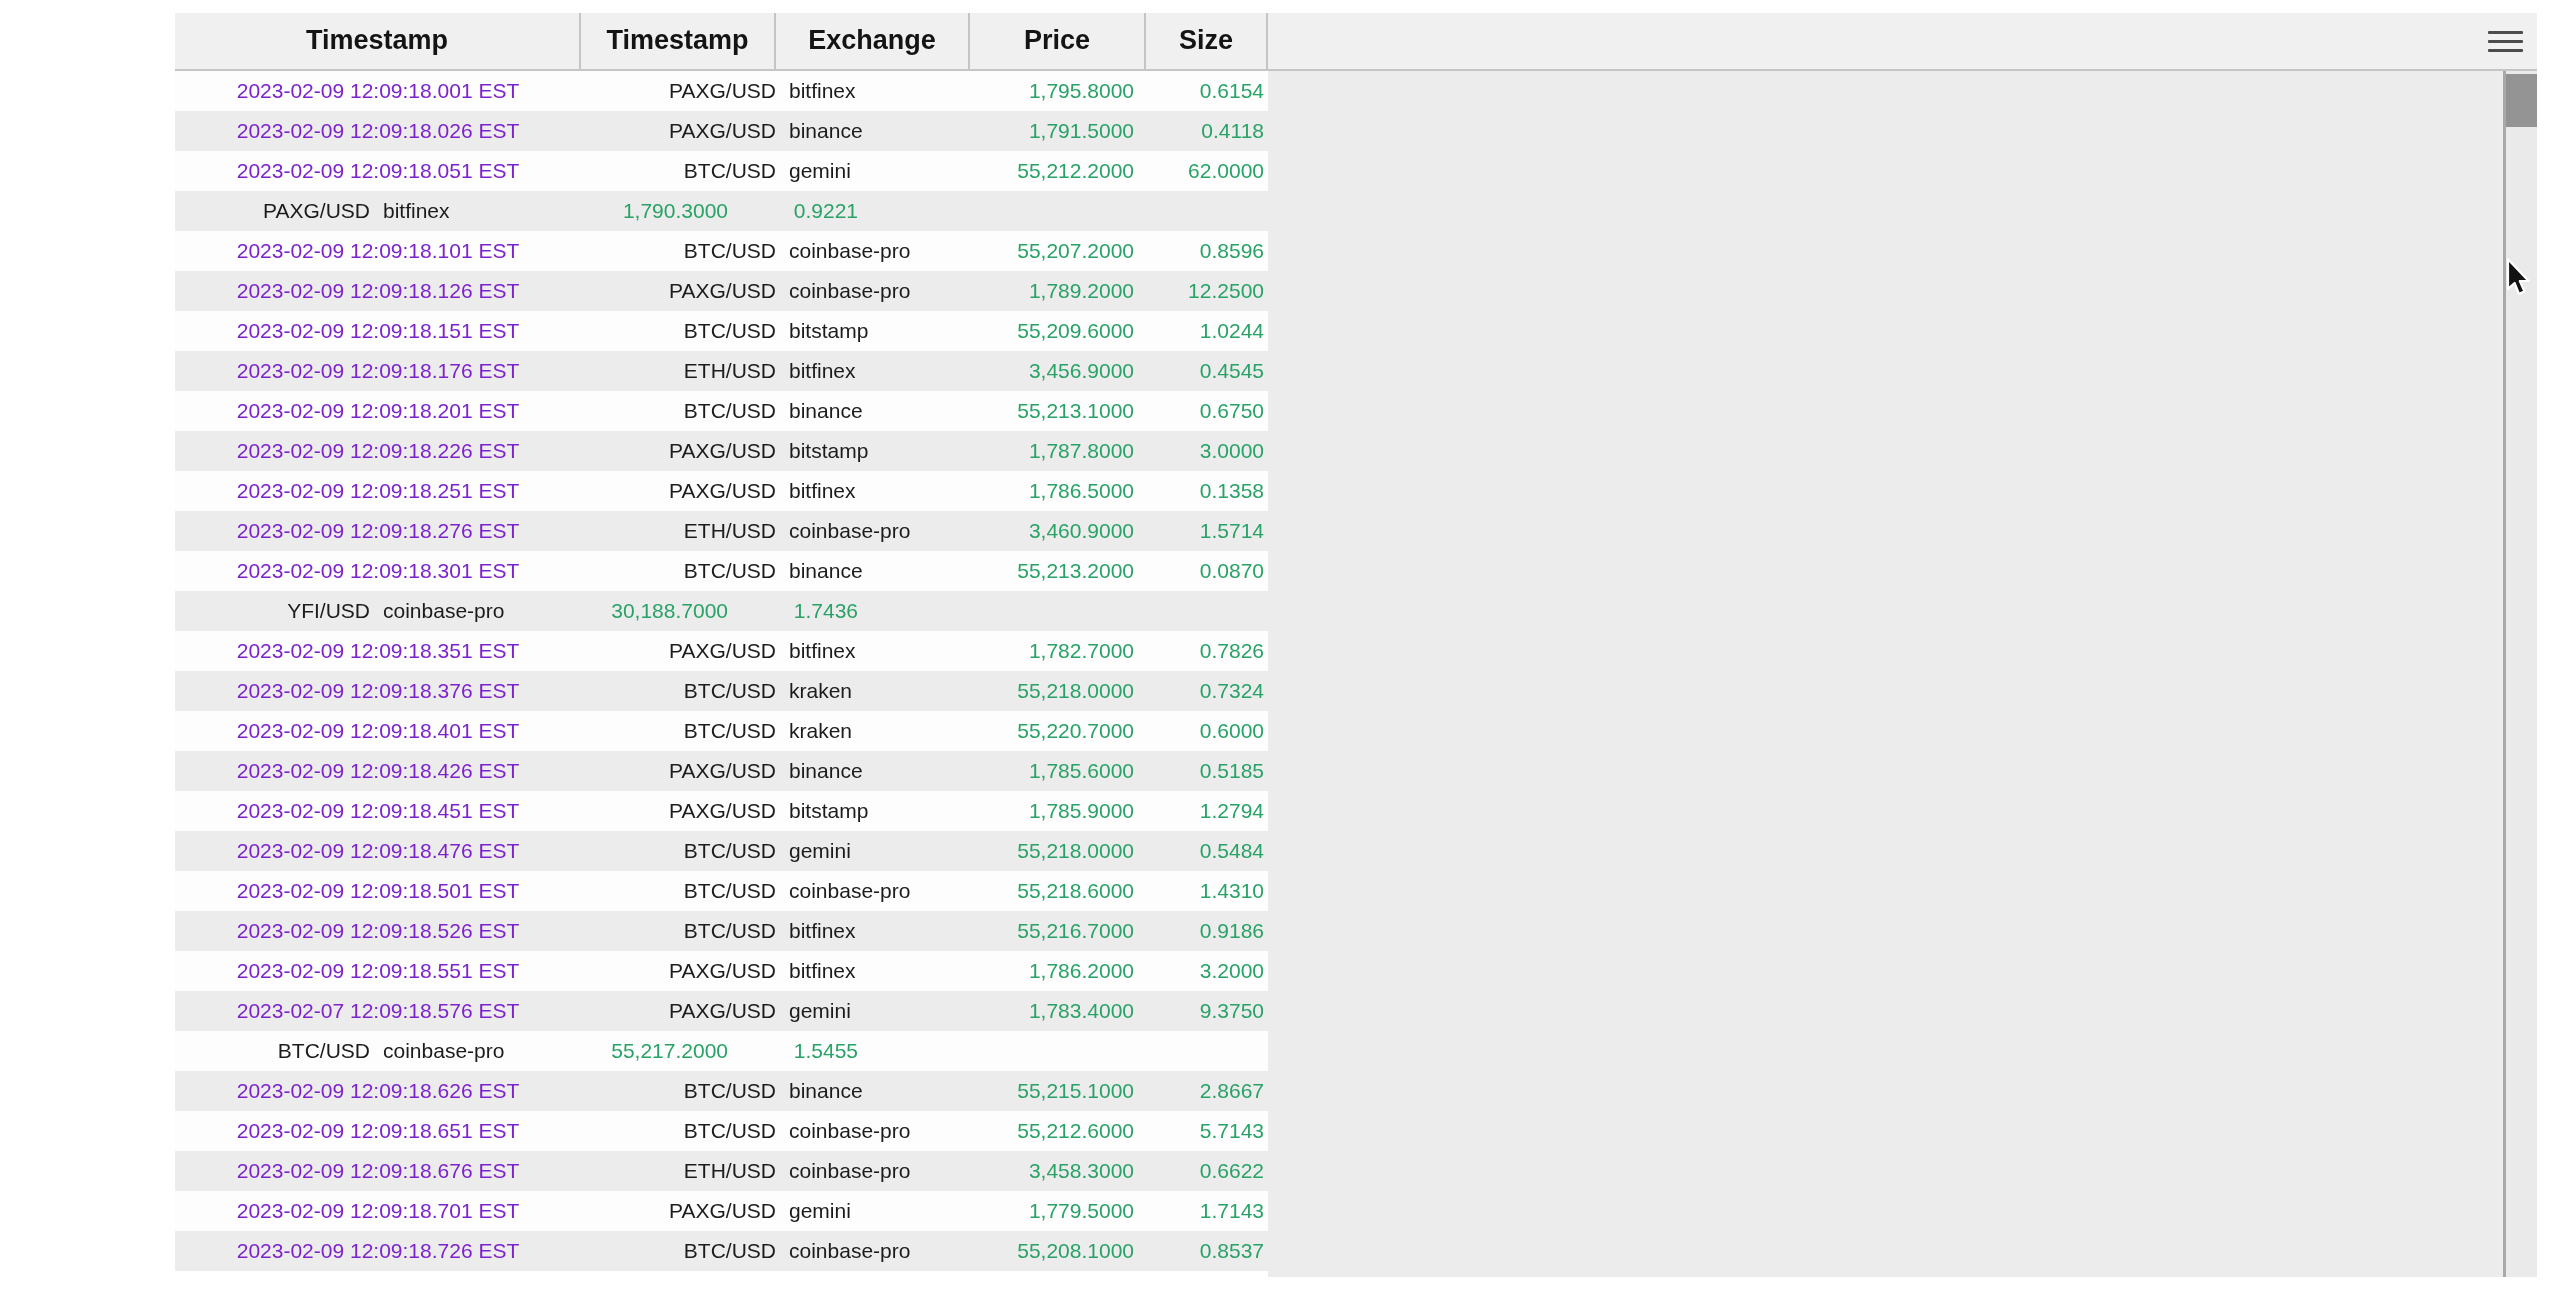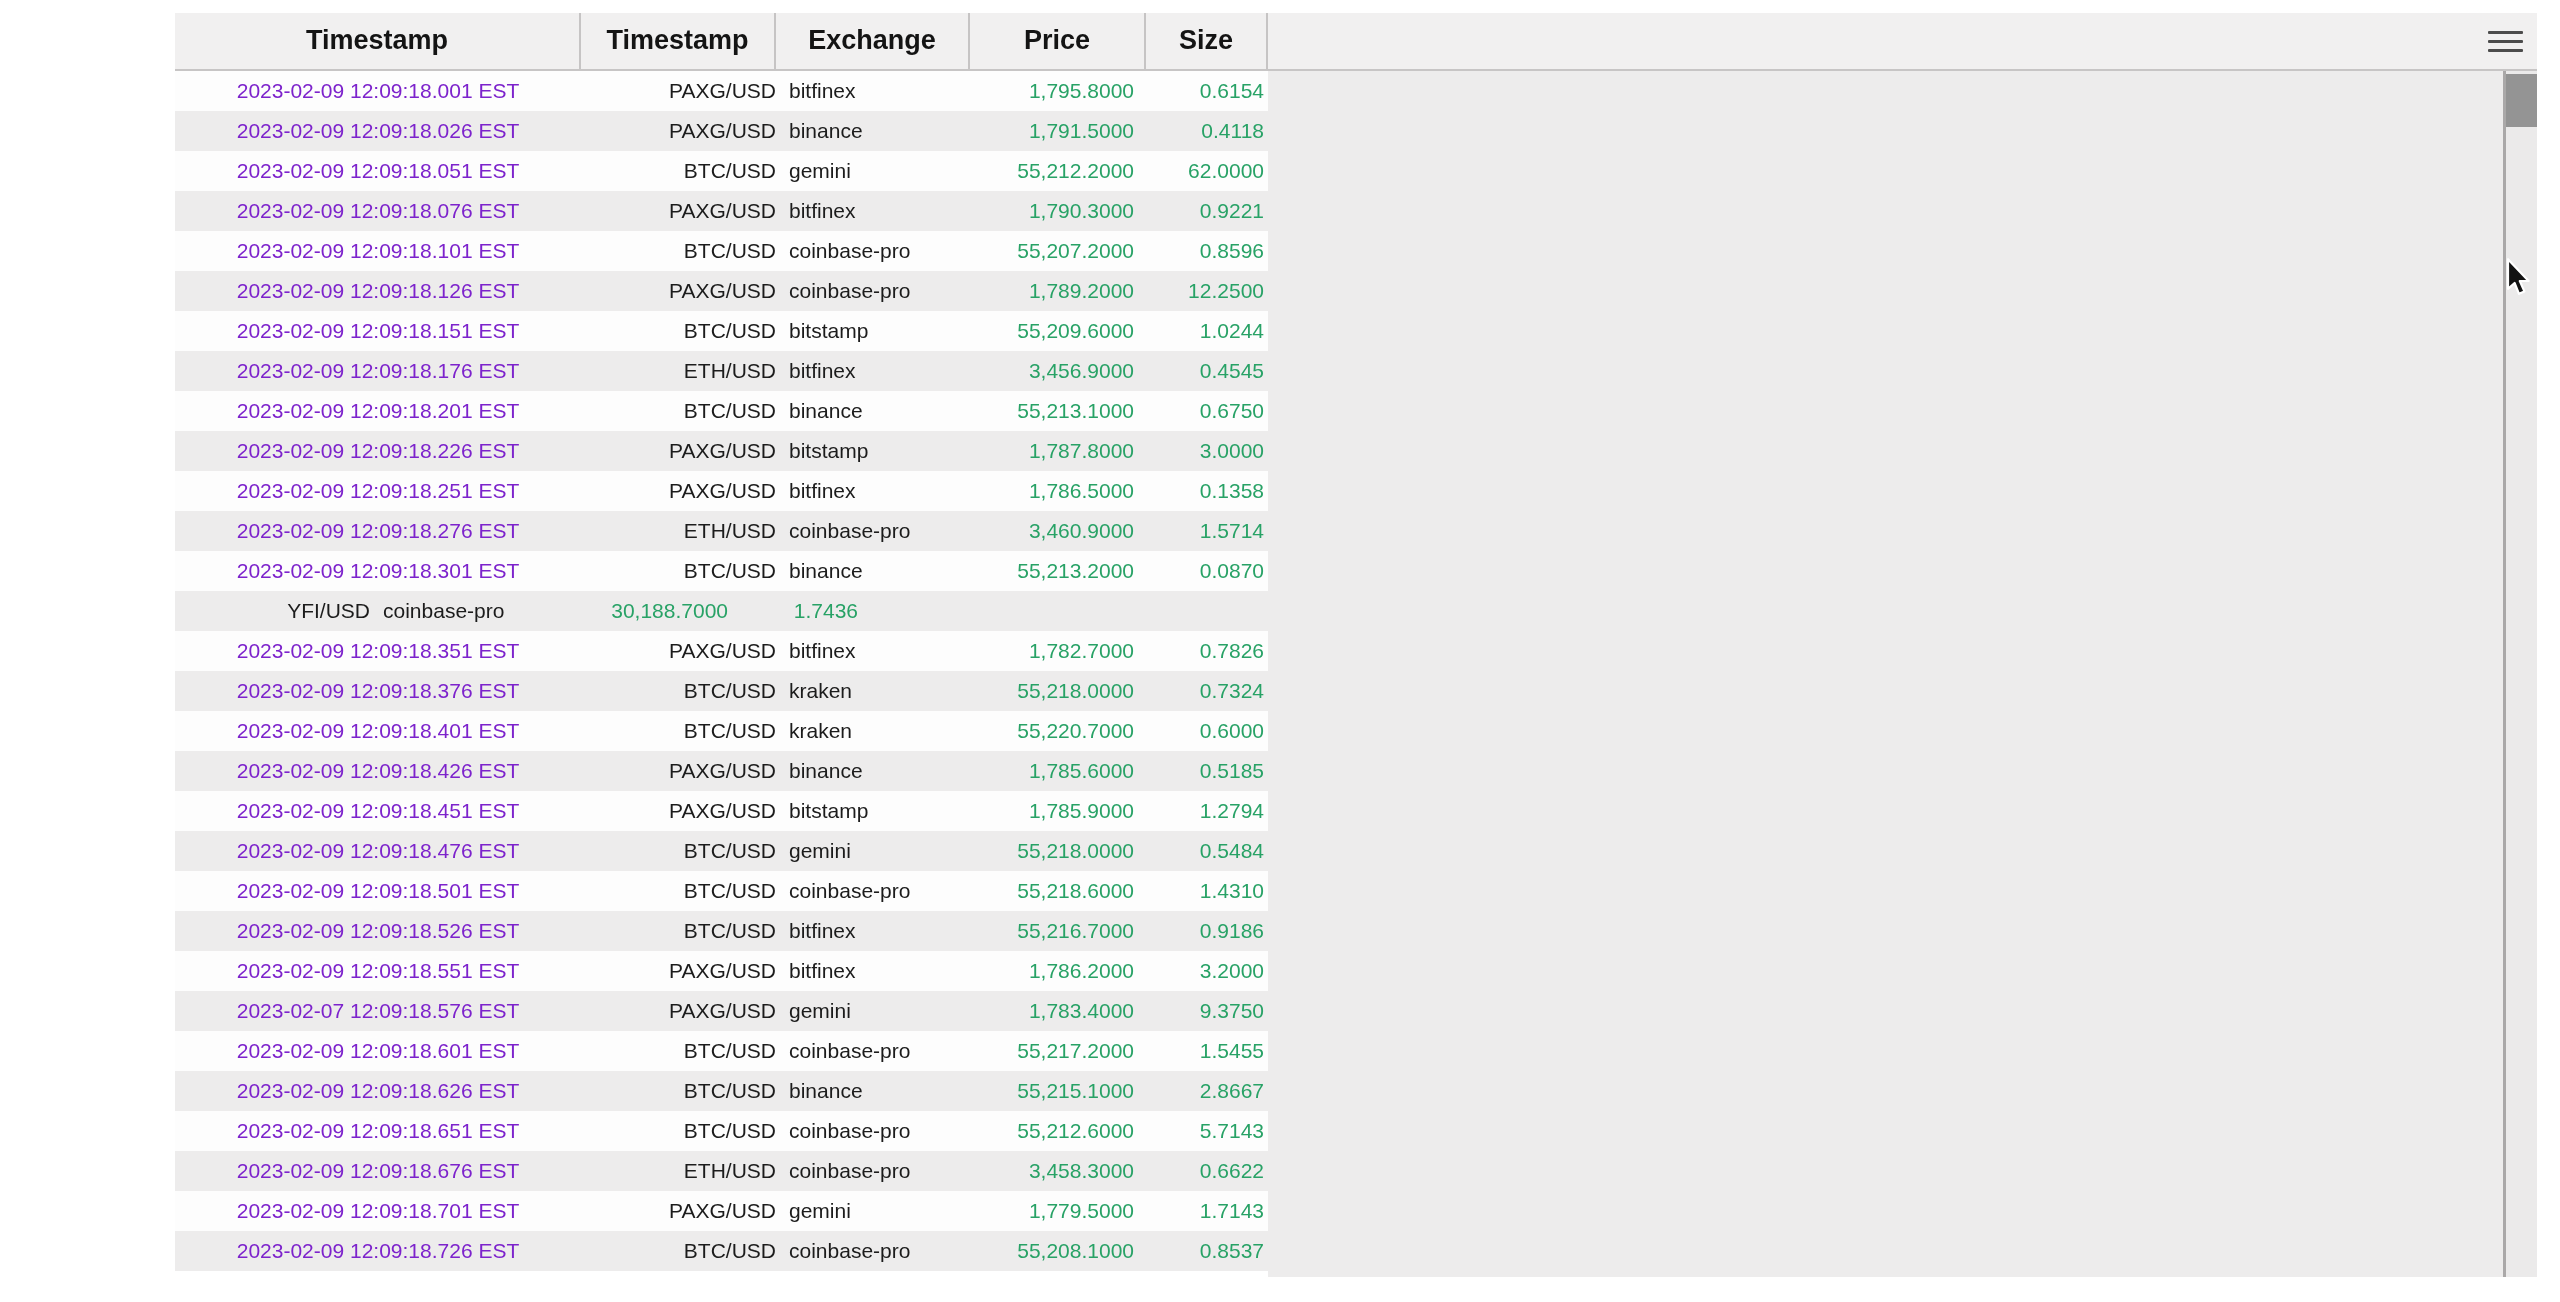--- a/index.html
+++ b/index.html
@@ -122,21 +122,20 @@
     <div class="td sz">0.4118</div>
   </div>
       <div class="tr odd">
     <div class="td ts">2023-02-09 12:09:18.051 EST</div>
     <div class="td in">BTC/USD</div>
     <div class="td ex">gemini</div>
     <div class="td pr">55,212.2000</div>
     <div class="td sz">62.0000</div>
   </div>
       <div class="tr even">
-    <div class="td ts">2023-02-09 12:09:18.076 EST</div>
     <div class="td in">PAXG/USD</div>
     <div class="td ex">bitfinex</div>
     <div class="td pr">1,790.3000</div>
     <div class="td sz">0.9221</div>
   </div>
       <div class="tr odd">
     <div class="td ts">2023-02-09 12:09:18.101 EST</div>
     <div class="td in">BTC/USD</div>
     <div class="td ex">coinbase-pro</div>
     <div class="td pr">55,207.2000</div>
@@ -268,21 +267,20 @@
     <div class="td sz">3.2000</div>
   </div>
       <div class="tr even">
     <div class="td ts">2023-02-07 12:09:18.576 EST</div>
     <div class="td in">PAXG/USD</div>
     <div class="td ex">gemini</div>
     <div class="td pr">1,783.4000</div>
     <div class="td sz">9.3750</div>
   </div>
       <div class="tr odd">
-    <div class="td ts">2023-02-09 12:09:18.601 EST</div>
     <div class="td in">BTC/USD</div>
     <div class="td ex">coinbase-pro</div>
     <div class="td pr">55,217.2000</div>
     <div class="td sz">1.5455</div>
   </div>
       <div class="tr even">
     <div class="td ts">2023-02-09 12:09:18.626 EST</div>
     <div class="td in">BTC/USD</div>
     <div class="td ex">binance</div>
     <div class="td pr">55,215.1000</div>

